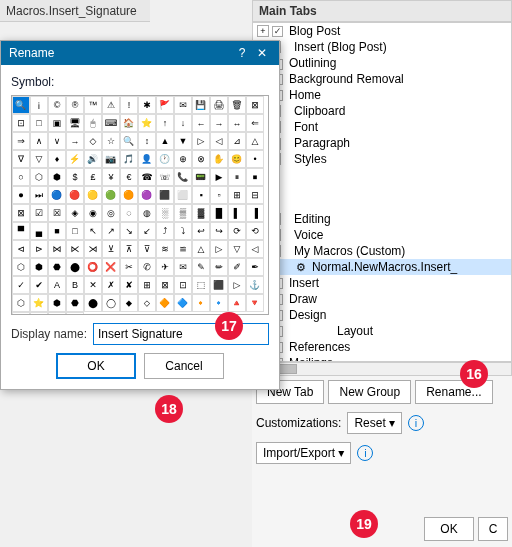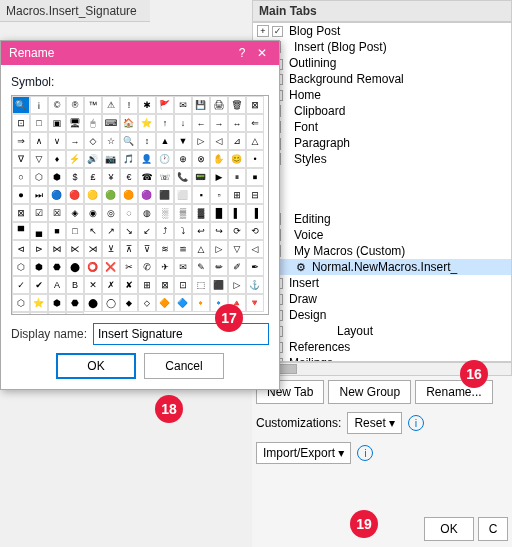--- a/index.html
+++ b/index.html
@@ -152,21 +152,21 @@
       position: absolute;
       top: 40px; left: 0;
       width: 280px;
       background: white;
       border: 1px solid #aaa;
       box-shadow: 2px 2px 8px rgba(0,0,0,0.3);
       z-index: 10;
     }
 
     .dialog-titlebar {
-      background: #ec4899;
+      background: #0369a1;
       color: white;
       padding: 4px 8px;
       display: flex;
       justify-content: space-between;
       align-items: center;
       font-size: 12px;
     }
 
     .dialog-titlebar-btns {
       display: flex; gap: 2px;
@@ -645,16 +645,16 @@
 
     <div class="dialog-buttons">
       <button class="dialog-btn primary">OK</button>
       <button class="dialog-btn">Cancel</button>
     </div>
   </div>
 </div>
 
 <div id="annotations-container">
     <div class="annotation" style="top: 360px; left: 460px;">16</div>
-    <div class="annotation" style="top: 304px; left: 215px;">17</div>
+    <div class="annotation" style="top: 312px; left: 215px;">17</div>
     <div class="annotation" style="top: 395px; left: 155px;">18</div>
     <div class="annotation" style="top: 510px; left: 350px;">19</div>
   </div>
 
 </body></html>

